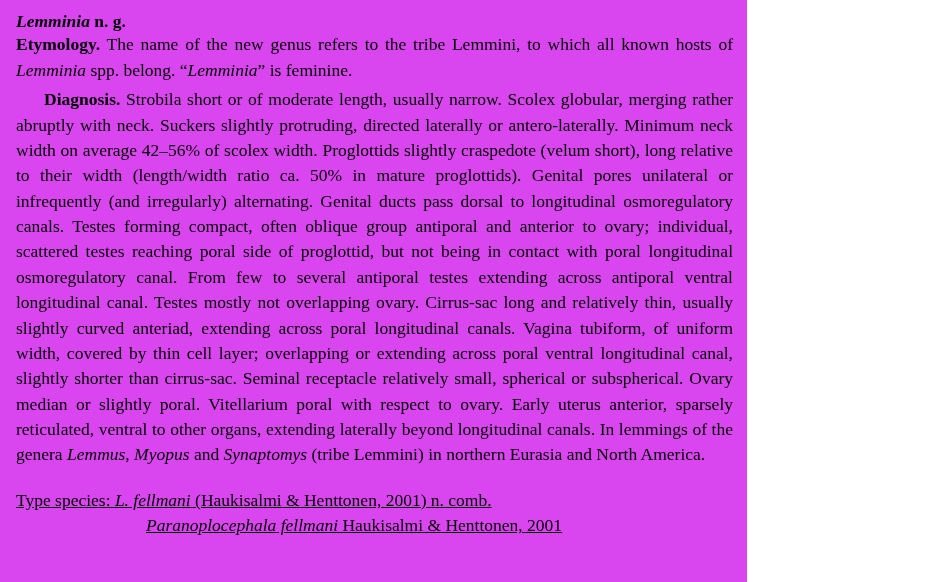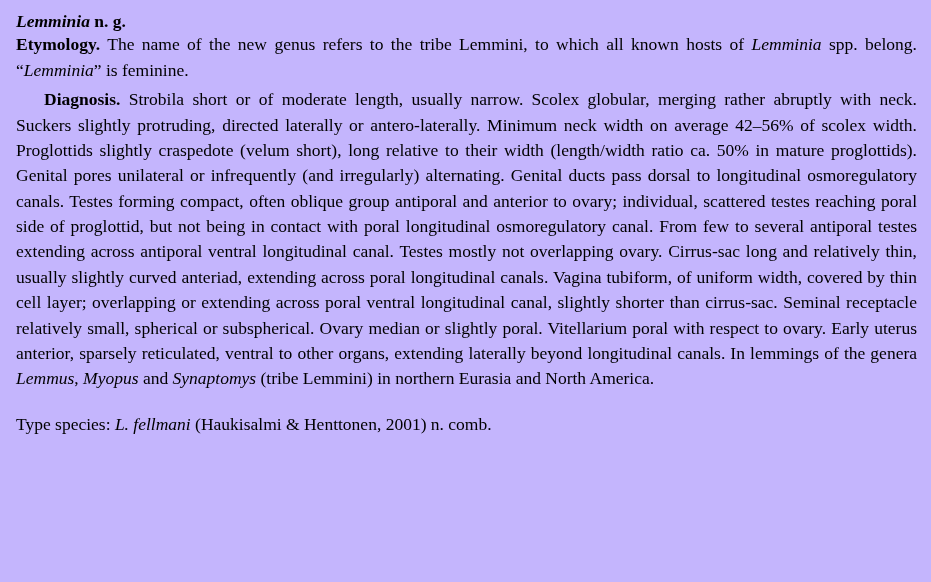--- a/index.html
+++ b/index.html
@@ -9,24 +9,24 @@
   }
   body {
     width: 931px;
     height: 582px;
     font-family: "Liberation Serif", serif;
     color: #000000;
     overflow: hidden;
   }
   .page {
     box-sizing: border-box;
-    width: 931px;
+    width: 747px;
     height: 582px;
     padding: 10px 14px 10px 16px;
-    background: #c4b5fd;
+    background: #d946ef;
   }
   .genus-heading {
     font-size: 17.5px;
     line-height: 1.28;
     margin: 0;
     padding: 0;
   }
   .genus-heading .gname {
     font-style: italic;
     font-weight: bold;
@@ -53,20 +53,21 @@
     margin-bottom: 20px;
   }
   .lbl {
     font-weight: bold;
   }
   .it {
     font-style: italic;
   }
   .species-lines {
     margin-top: 6px;
+    text-decoration: underline;
   }
   .sp-line {
     font-size: 17.5px;
     line-height: 1.47;
     margin: 0;
     text-align: left;
   }
   .sp-line.indented {
     padding-left: 130px;
   }
@@ -81,17 +82,18 @@
   </div>
 
 
   <p class="block etymology"><span class="lbl">Etymology.</span><span> The name of the new genus refers to the tribe Lemmini, to which all known hosts of </span><span class="it">Lemminia</span><span> spp. belong. “</span><span class="it">Lemminia</span><span>” is feminine.</span></p>
 
   <p class="block diagnosis"><span class="lbl">Diagnosis.</span><span> Strobila short or of moderate length, usually narrow. Scolex globular, merging rather abruptly with neck. Suckers slightly protruding, directed laterally or antero-laterally. Minimum neck width on average 42–56% of scolex width. Proglottids slightly craspedote (velum short), long relative to their width (length/width ratio ca. 50% in mature proglottids). Genital pores unilateral or infrequently (and irregularly) alternating. Genital ducts pass dorsal to longitudinal osmoregulatory canals. Testes forming compact, often oblique group antiporal and anterior to ovary; individual, scattered testes reaching poral side of proglottid, but not being in contact with poral longitudinal osmoregulatory canal. From few to several antiporal testes extending across antiporal ventral longitudinal canal. Testes mostly not overlapping ovary. Cirrus-sac long and relatively thin, usually slightly curved anteriad, extending across poral longitudinal canals. Vagina tubiform, of uniform width, covered by thin cell layer; overlapping or extending across poral ventral longitudinal canal, slightly shorter than cirrus-sac. Seminal receptacle relatively small, spherical or subspherical. Ovary median or slightly poral. Vitellarium poral with respect to ovary. Early uterus anterior, sparsely reticulated, ventral to other organs, extending laterally beyond longitudinal canals. In lemmings of the genera </span><span class="it">Lemmus</span><span>, </span><span class="it">Myopus</span><span> and </span><span class="it">Synaptomys</span><span> (tribe Lemmini) in northern Eurasia and North America.</span></p>
 
   <div class="species-lines">
     <p class="sp-line"><span>Type species:</span><span> </span><span class="it">L. fellmani</span><span> </span><span>(Haukisalmi &amp; Henttonen, 2001) n. comb.</span></p>
 
+    <p class="sp-line indented"><span class="it">Paranoplocephala fellmani</span><span> </span><span>Haukisalmi &amp; Henttonen, 2001</span></p>
 
 
   </div>
 
 </div>
 
 </body></html>

